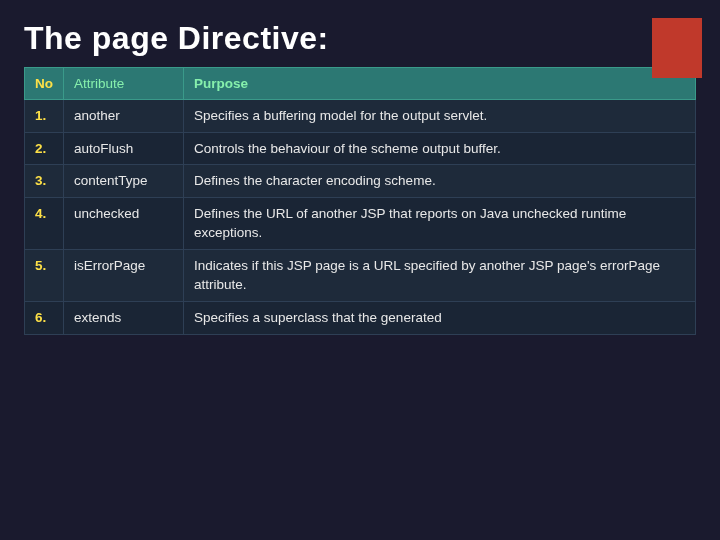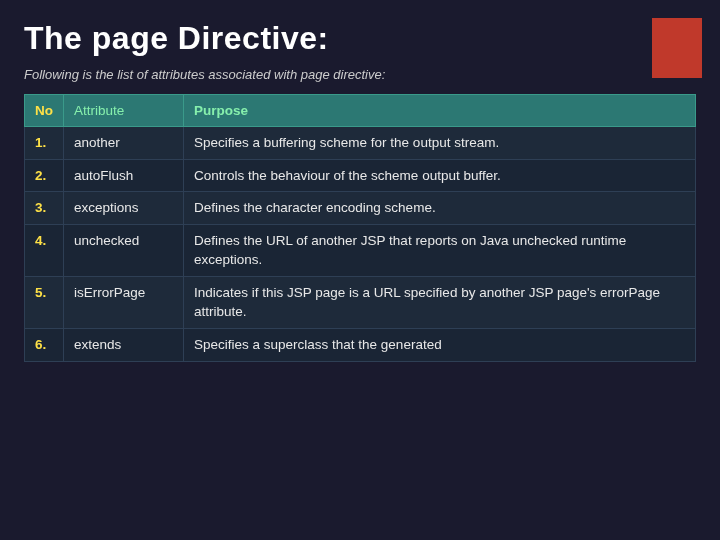--- a/index.html
+++ b/index.html
@@ -99,44 +99,43 @@
     }
   </style>
 </head>
 <body>
 
 <div class="slide">
 
   <div class="accent-box"></div>
 
   <h1 class="title">The page Directive:</h1>
-  <p class="subtitle">Following is the list of attributes associated with page directive:</p>
 
   <table>
     <thead>
       <tr>
         <th class="col-no">No</th>
         <th class="col-attr">Attribute</th>
         <th class="col-purpose">Purpose</th>
       </tr>
     </thead>
     <tbody id="table-body">
     <tr>
           <td class="col-no">1.</td>
           <td class="col-attr">another</td>
-          <td class="col-purpose">Specifies a buffering scheme for the output stream.</td>
+          <td class="col-purpose">Specifies a buffering model for the output servlet.</td>
         </tr>
         <tr>
           <td class="col-no">2.</td>
           <td class="col-attr">autoFlush</td>
           <td class="col-purpose">Controls the behaviour of the scheme output buffer.</td>
         </tr>
         <tr>
           <td class="col-no">3.</td>
-          <td class="col-attr">exceptions</td>
+          <td class="col-attr">contentType</td>
           <td class="col-purpose">Defines the character encoding scheme.</td>
         </tr>
         <tr>
           <td class="col-no">4.</td>
           <td class="col-attr">unchecked</td>
           <td class="col-purpose">Defines the URL of another JSP that reports on Java unchecked runtime exceptions.</td>
         </tr>
         <tr>
           <td class="col-no">5.</td>
           <td class="col-attr">isErrorPage</td>

